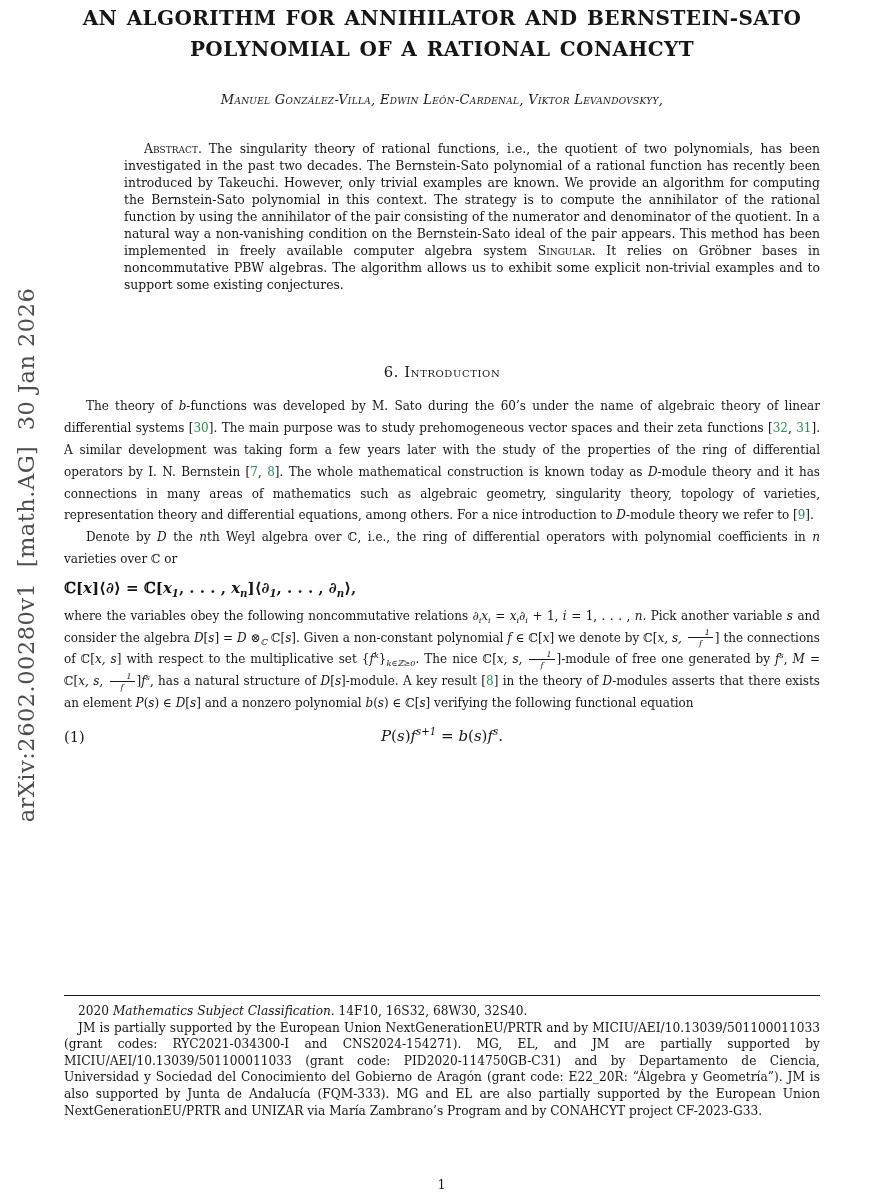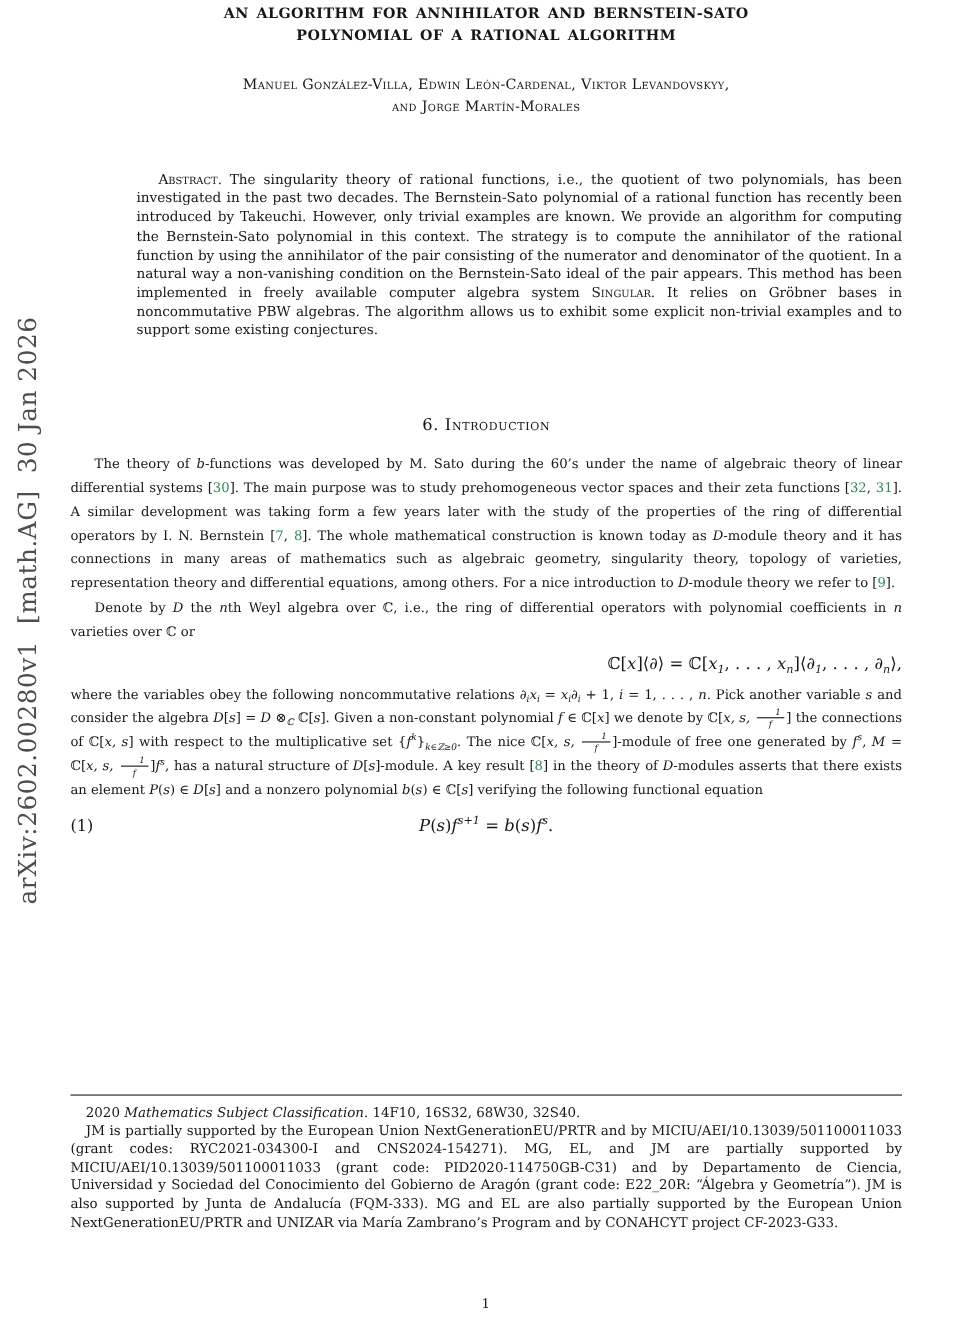--- a/index.html
+++ b/index.html
@@ -27,38 +27,39 @@
   }
   .content {
     position: absolute;
     left: 64px;
     top: 0;
     width: 756px;
   }
   .title {
     margin: 3px 0 0 0;
     text-align: center;
-    font-size: 13px;
+    font-size: 20px;
     font-weight: bold;
     letter-spacing: 0.4px;
     word-spacing: 2px;
     line-height: 1.55;
   }
   .title-line { display: block; }
   .authors {
     margin-top: 25px;
     text-align: center;
     font-size: 13px;
     font-variant: small-caps;
     letter-spacing: 0.3px;
     line-height: 1.5;
+    font-style: italic;
   }
   .author-line { display: block; }
   .abstract {
-    margin-top: 47px;
+    margin-top: 30px;
     padding-left: 60px;
     text-align: justify;
     text-indent: 20px;
     font-size: 12.4px;
     line-height: 17.1px;
   }
   .sc { font-variant: small-caps; }
   .abstract-label { margin-right: 7px; }
   .section-heading {
     margin: 70px 0 0 0;
@@ -71,22 +72,23 @@
   .para {
     margin: 0;
     text-align: justify;
     font-size: 12px;
     line-height: 21.8px;
   }
   .para.indent { text-indent: 22px; }
   .para.first { margin-top: 16px; }
   .display-eq {
     margin: 8px 0 9px 0;
-    text-align: right;
+    text-align: left;
     font-size: 15px;
+    font-weight: bold;
   }
   .eq-row {
     position: relative;
     margin-top: 12px;
     text-align: center;
     font-size: 15px;
   }
   .eq-num {
     position: absolute;
     left: 0;
@@ -135,26 +137,25 @@
 <body>
 
 <div class="page">
 
   <div class="arxiv-stamp">arXiv:2602.00280v1  [math.AG]  30 Jan 2026</div>
 
   <div class="content">
 
     <h1 class="title">
       <span class="title-line">AN ALGORITHM FOR ANNIHILATOR AND BERNSTEIN-SATO</span>
-      <span class="title-line">POLYNOMIAL OF A RATIONAL ALGORITHM</span>
+      <span class="title-line">POLYNOMIAL OF A RATIONAL CONAHCYT</span>
     </h1>
 
     <div class="authors">
       <span class="author-line">Manuel González-Villa, Edwin León-Cardenal, Viktor Levandovskyy,</span>
-      <span class="author-line">and Jorge Martín-Morales</span>
     </div>
 
     <div class="abstract">
       <span class="sc abstract-label">Abstract.</span><span><span class="seg-t">The singularity theory of rational functions, i.e., the quotient of two polynomials, has been investigated in the past two decades. The Bernstein-Sato polynomial of a rational function has recently been introduced by Takeuchi. However, only trivial examples are known. We provide an algorithm for computing the Bernstein-Sato polynomial in this context. The strategy is to compute the annihilator of the rational function by using the annihilator of the pair consisting of the numerator and denominator of the quotient. In a natural way a non-vanishing condition on the Bernstein-Sato ideal of the pair appears. This method has been implemented in freely available computer algebra system </span><span class="seg-sc">Singular</span><span class="seg-t">. It relies on Gröbner bases in noncommutative PBW algebras. The algorithm allows us to exhibit some explicit non-trivial examples and to support some existing conjectures.</span></span>
     </div>
 
     <h2 class="section-heading">6. Introduction</h2>
 
     <p class="para indent first"><span class="seg-t">The theory of </span><span class="seg-i">b</span><span class="seg-t">-functions was developed by M. Sato during the 60’s under the name of algebraic theory of linear differential systems [</span><span class="seg-c">30</span><span class="seg-t">]. The main purpose was to study prehomogeneous vector spaces and their zeta functions [</span><span class="seg-c">32</span><span class="seg-t">, </span><span class="seg-c">31</span><span class="seg-t">]. A similar development was taking form a few years later with the study of the properties of the ring of differential operators by I. N. Bernstein [</span><span class="seg-c">7</span><span class="seg-t">, </span><span class="seg-c">8</span><span class="seg-t">]. The whole mathematical construction is known today as </span><span class="seg-i">D</span><span class="seg-t">-module theory and it has connections in many areas of mathematics such as algebraic geometry, singularity theory, topology of varieties, representation theory and differential equations, among others. For a nice introduction to </span><span class="seg-i">D</span><span class="seg-t">-module theory we refer to [</span><span class="seg-c">9</span><span class="seg-t">].</span></p>
 

